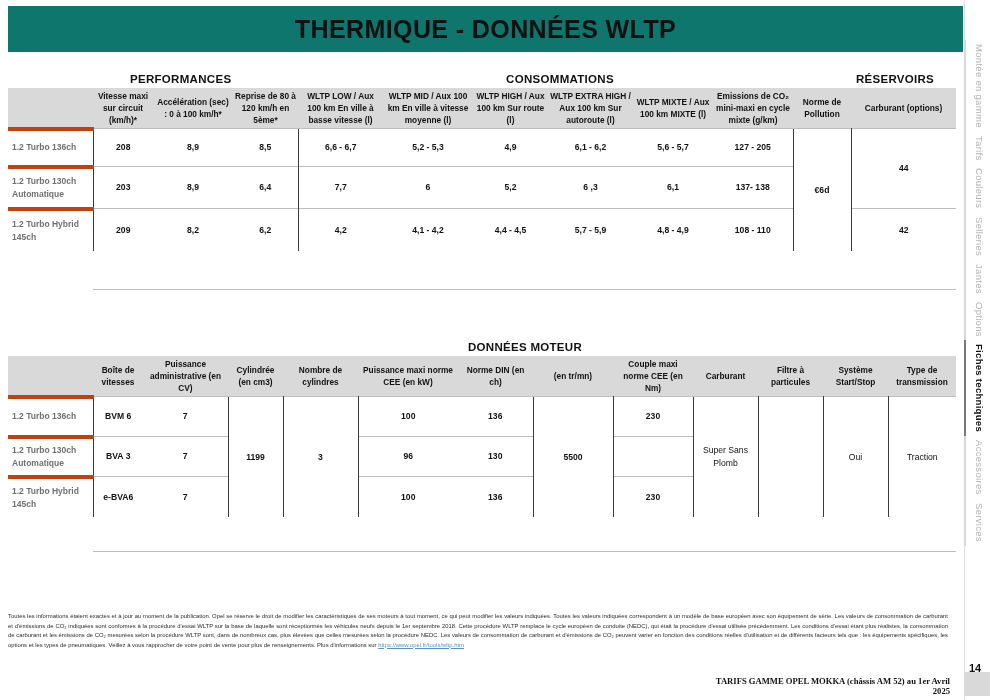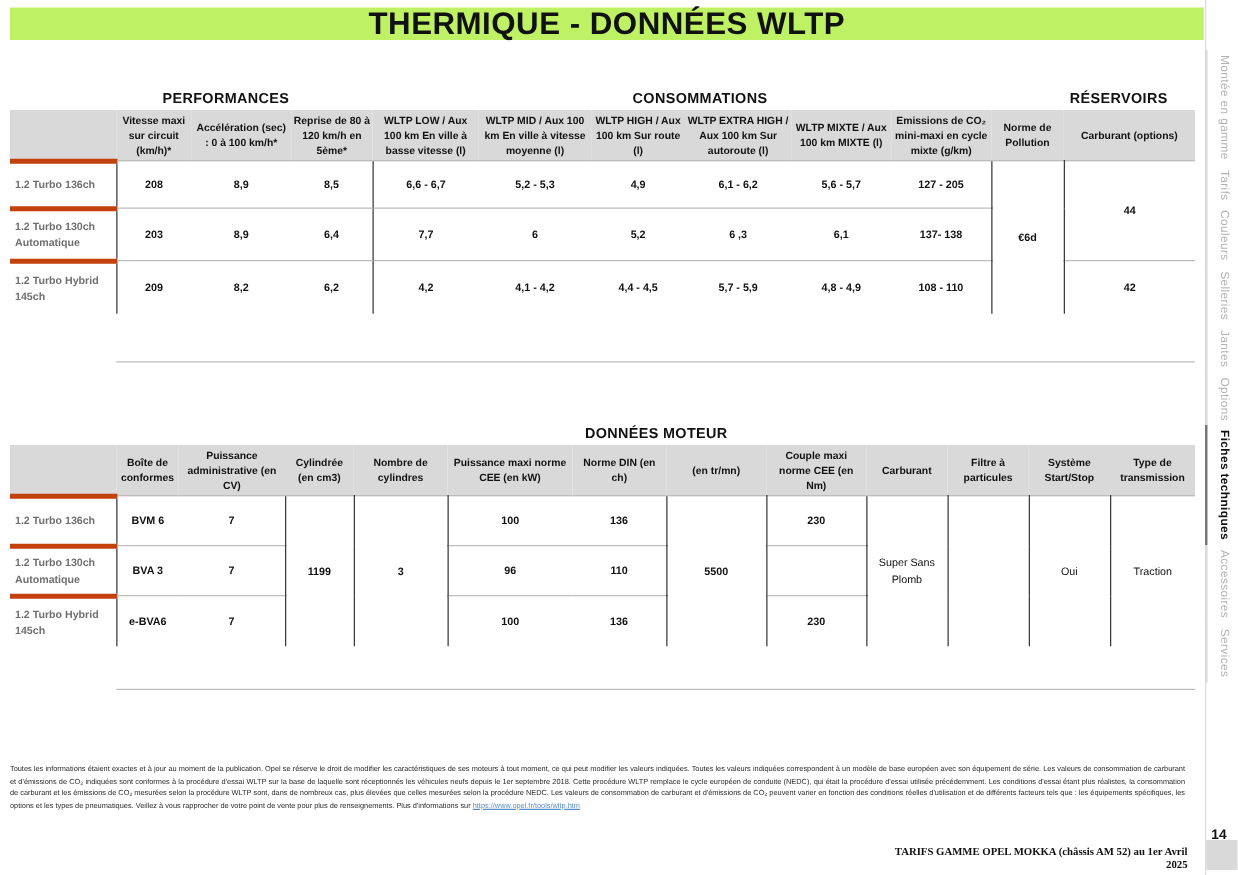--- a/index.html
+++ b/index.html
@@ -10,22 +10,22 @@
     font-family: "Liberation Sans", sans-serif;
     color: #1c1c1c;
     overflow: hidden;
     position: relative;
   }
 
   
   .banner {
     position: absolute;
     left: 8px; top: 6px;
-    width: 955px; height: 26px;
-    background: #bef264;
+    width: 955px; height: 46px;
+    background: #0f766e;
     display: flex; align-items: center; justify-content: center;
   }
   .banner-text {
     font-size: 25px;
     font-weight: bold;
     letter-spacing: 0.4px;
     color: #111;
     text-align: center;
   }
 
@@ -248,21 +248,21 @@
     <col style="width:80px">
       <col style="width:80px">
       <col style="width:65px">
     <col style="width:65px">
       <col style="width:65px">
       <col style="width:68px">
   </colgroup>
   <thead>
     <tr>
       <th class="spacer-col"></th>
-      <th>Boîte de conformes</th>
+      <th>Boîte de vitesses</th>
       <th>Puissance administrative (en CV)</th>
       <th>Cylindrée (en cm3)</th>
       <th>Nombre de cylindres</th>
       <th>Puissance maxi norme CEE (en kW)</th>
       <th>Norme DIN (en ch)</th>
       <th>(en tr/mn)</th>
       <th>Couple maxi norme CEE (en Nm)</th>
       <th>Carburant</th>
       <th>Filtre à particules</th>
       <th>Système Start/Stop</th>
@@ -283,21 +283,21 @@
       <td class="cell light vl vr" rowspan="3">Super Sans Plomb</td>
       <td class="cell light vr" rowspan="3"></td>
       <td class="cell light vr" rowspan="3">Oui</td>
       <td class="cell light" rowspan="3">Traction</td>
     </tr>
     <tr style="height:40px">
       <td class="rowhead">1.2 Turbo 130ch Automatique</td>
       <td class="cell vl">BVA 3</td>
       <td class="cell">7</td>
       <td class="cell">96</td>
-      <td class="cell">110</td>
+      <td class="cell">130</td>
       <td class="cell"></td>
     </tr>
     <tr style="height:40px">
       <td class="rowhead">1.2 Turbo Hybrid 145ch</td>
       <td class="cell vl">e-BVA6</td>
       <td class="cell">7</td>
       <td class="cell">100</td>
       <td class="cell">136</td>
       <td class="cell">230</td>
     </tr>

